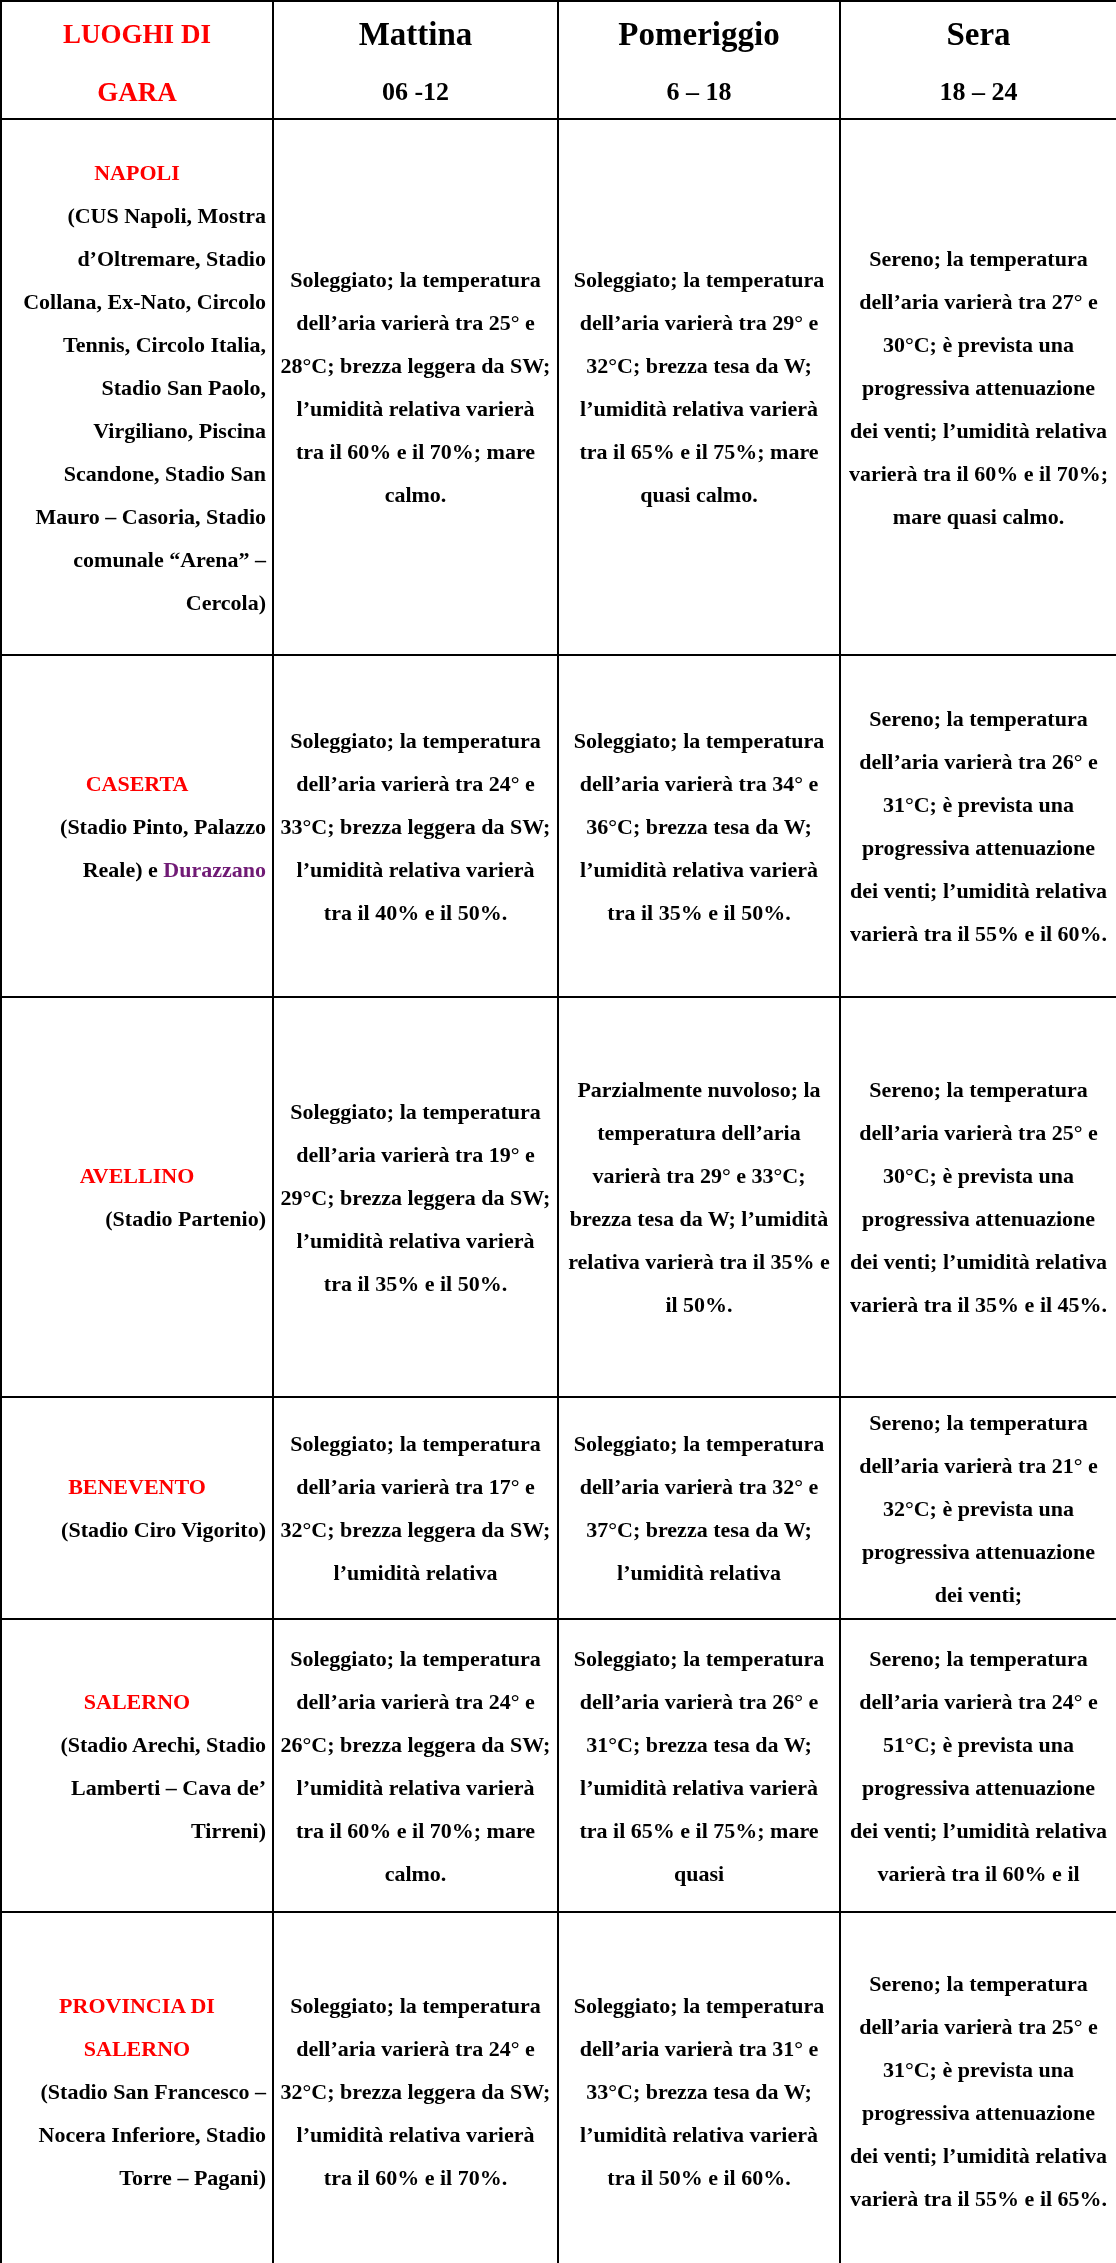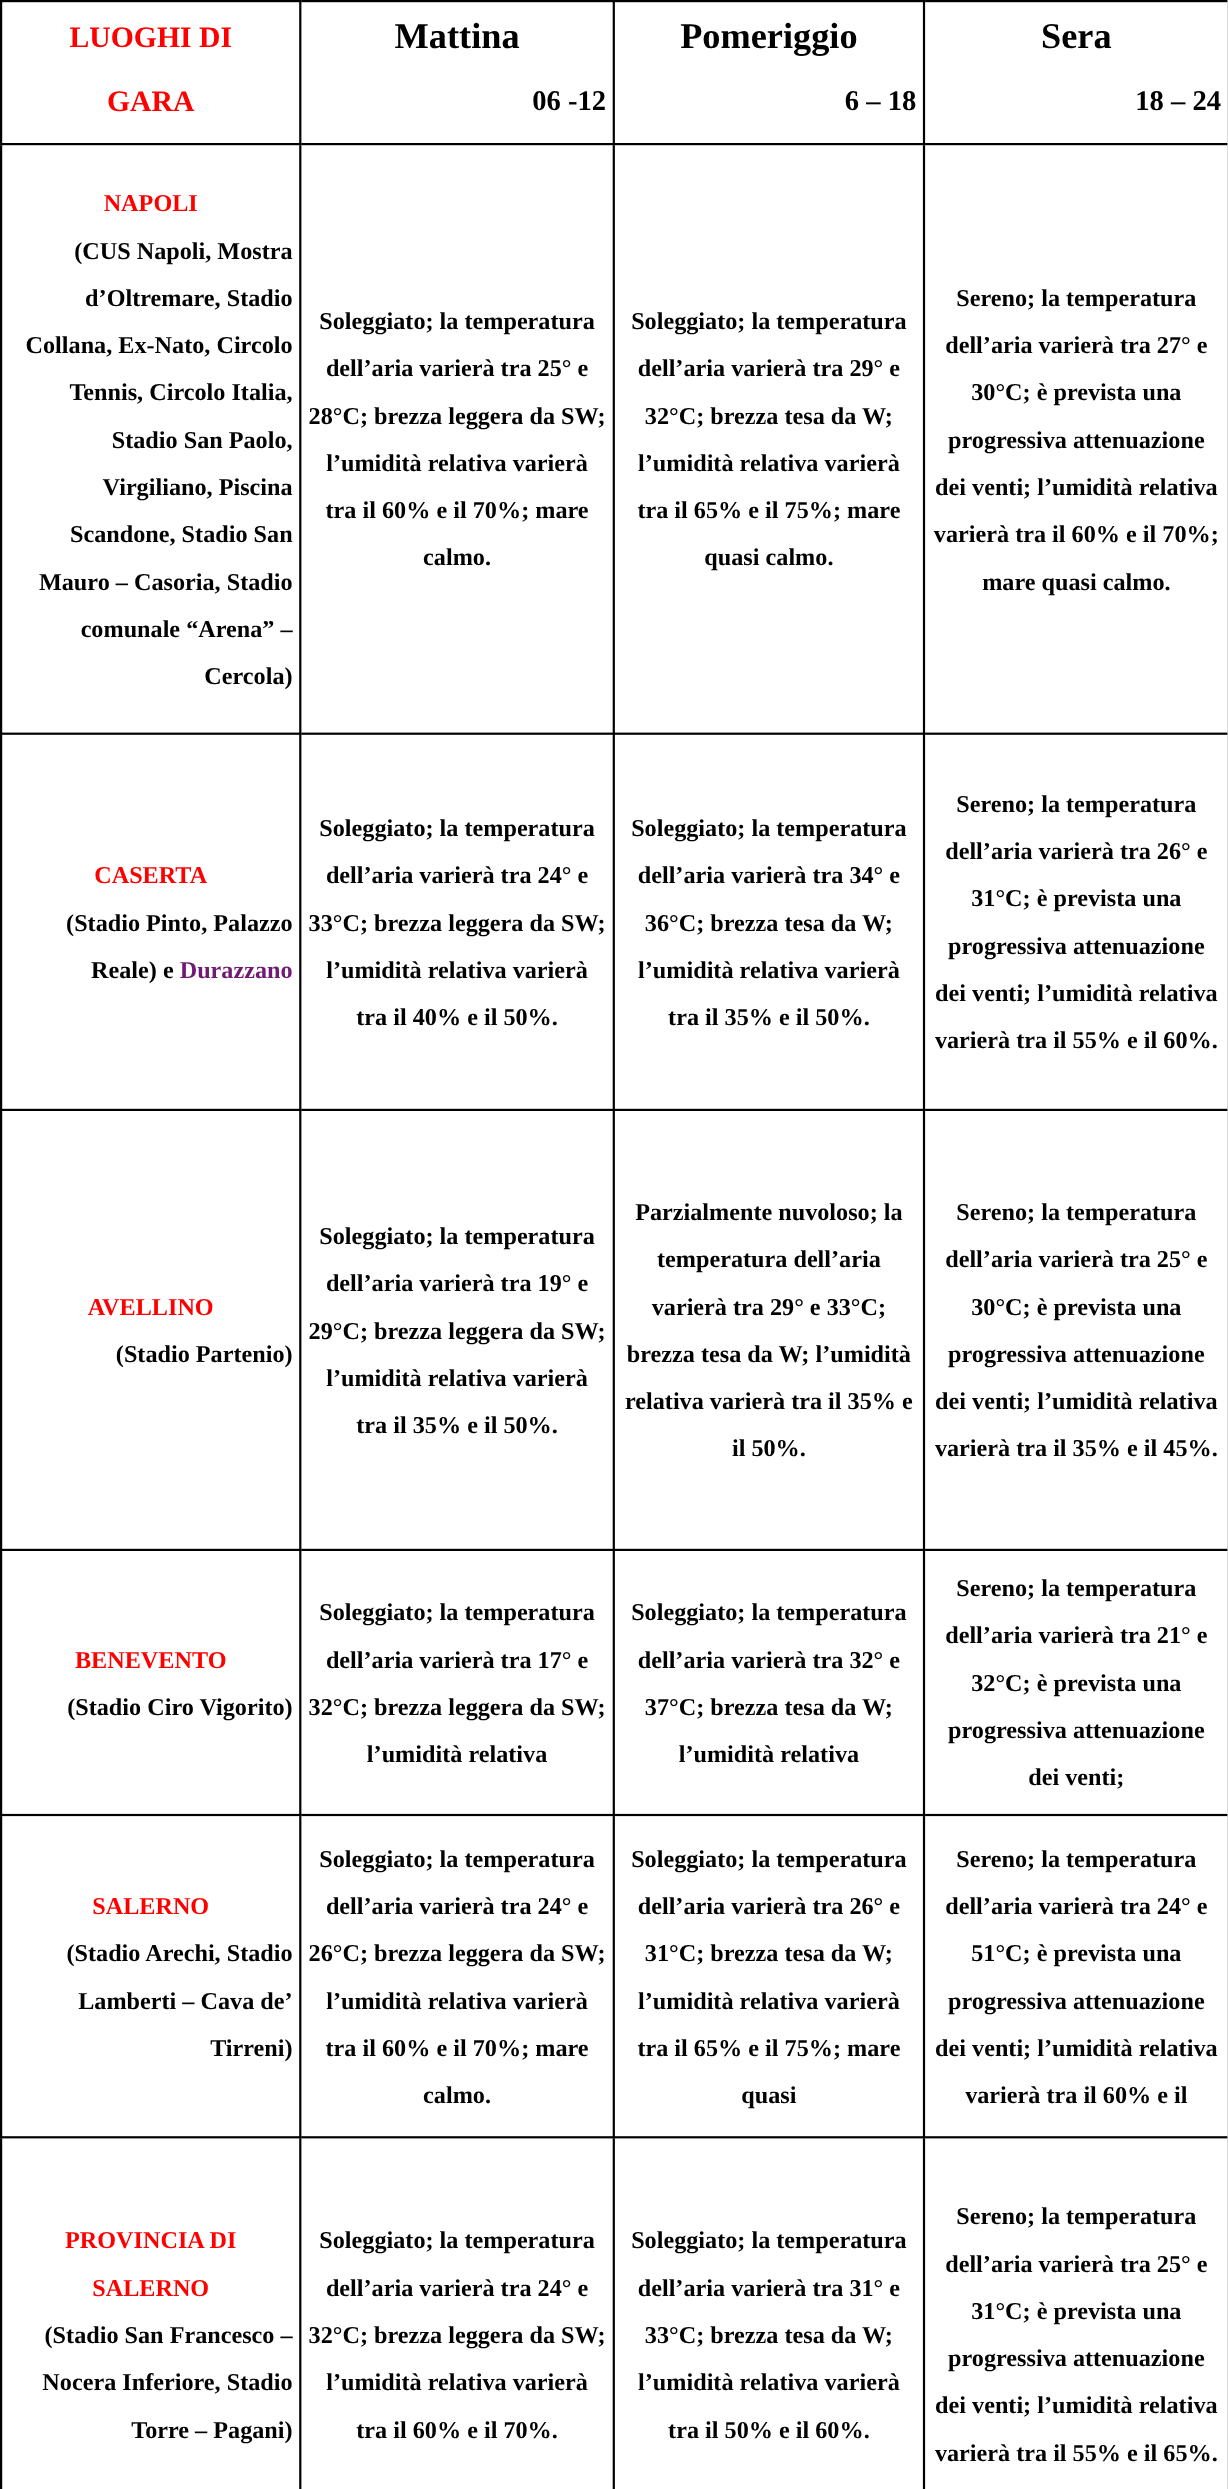--- a/index.html
+++ b/index.html
@@ -15,29 +15,29 @@
   table.weather {
     border-collapse: collapse;
     table-layout: fixed;
     width: 1114px;
     margin: 0;
   }
   table.weather td {
     border: 2px solid #000000;
     overflow: hidden;
     text-align: center;
-    padding: 12px 6px;
+    padding: 0 6px;
     font-size: 22px;
     line-height: 43px;
     vertical-align: middle;
   }
   
   tr.hdr td { vertical-align: top; padding-top: 6px; }
   .h-label { font-size: 33px; line-height: 52px; }
-  .h-hours { font-size: 26px; line-height: 52px; margin-top: 6px; text-align: right; }
+  .h-hours { font-size: 26px; line-height: 52px; margin-top: 6px; }
   .h-places { color: #ff0000; font-size: 27px; line-height: 52px; }
   .h-places .l2 { margin-top: 6px; }
   
   td.loc { vertical-align: top; padding-top: 3px; font-size: 23px; }
   .city { color: #ff0000; }
   .red  { color: #701a75; }
   .venues { color: #000000; text-align: right; }
   
   td.fc { font-size: 22px; }
 </style>

